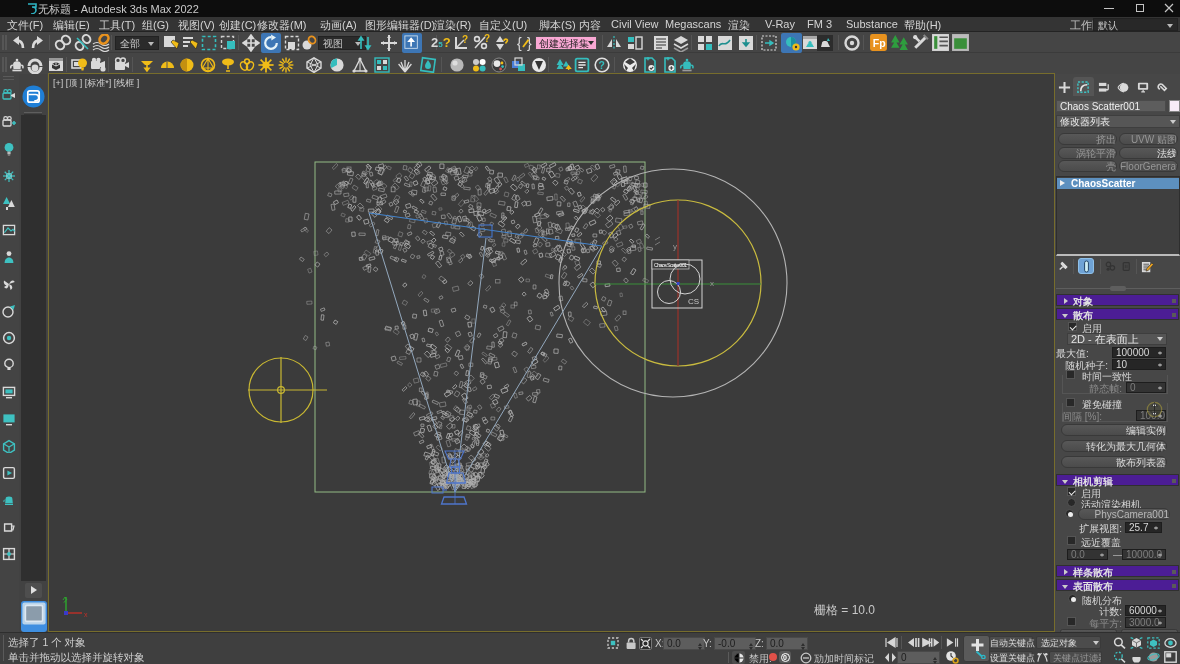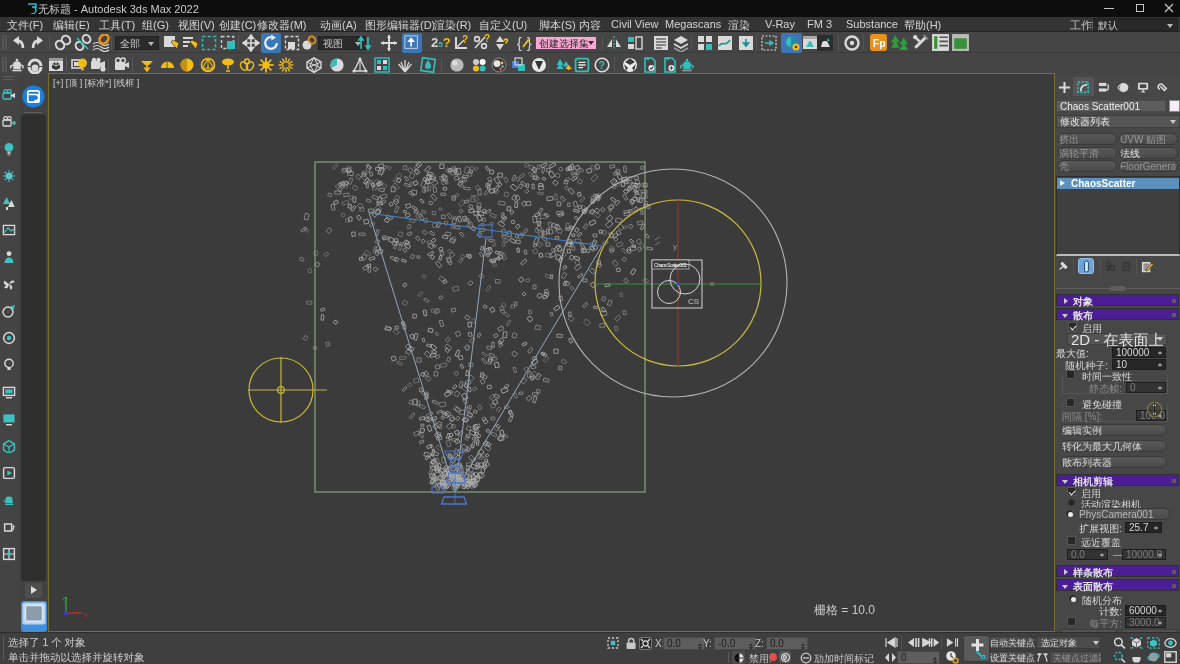--- a/index.html
+++ b/index.html
@@ -33,21 +33,21 @@
 .rp-roll i{position:absolute;left:5px;top:3px;width:0;height:0;border:3px solid transparent;font-style:normal}
 .rp-roll i.open{border-top:4px solid #cbcbcb;margin-top:2px}
 .rp-roll i.closed{border-left:4px solid #cbcbcb;margin-left:2px}
 .rp-roll u{position:absolute;right:2px;top:4px;width:4px;height:4px;background:#5a5a5a;text-decoration:none}
 .fld{position:absolute;background:#262626;border:1px solid #1d1d1d;color:#d8d8d8;font-size:10px;line-height:10px;padding:0 3px}
 .fld.off{color:#7d7d7d;background:#333}
 .spn{position:absolute;right:1px;top:1px;width:7px;height:100%;}
 .spn:before,.spn:after{content:"";position:absolute;left:1px;border:2.5px solid transparent}
 .spn:before{top:0px;border-bottom:3px solid #999}
 .spn:after{bottom:1px;border-top:3px solid #999}
-.btn{position:absolute;background:linear-gradient(#585858,#4b4b4b);border:1px solid #393939;border-radius:6px;color:#d8d8d8;font-size:10px;text-align:left}
+.btn{position:absolute;background:linear-gradient(#585858,#4b4b4b);border:1px solid #393939;border-radius:6px;color:#d8d8d8;font-size:10px;text-align:right}
 .btn.off{color:#969696}
 .cb{position:absolute;width:9px;height:9px;background:#282828;border:1px solid #555}
 .cb.on:after{content:"";position:absolute;left:1px;top:1.5px;width:5px;height:2.5px;border-left:1.6px solid #ececec;border-bottom:1.6px solid #ececec;transform:rotate(-45deg)}
 .rdo{position:absolute;width:9px;height:9px;border-radius:50%;background:#282828;border:1px solid #555}
 .rdo.on:after{content:"";position:absolute;left:2px;top:2px;width:5px;height:5px;border-radius:50%;background:#ededed}
 .lbl{position:absolute;white-space:nowrap;font-size:10px;color:#d6d6d6}
 .lbl.off{color:#8b8b8b}
 
 #sb{left:0;top:632px;width:1180px;height:32px;background:#3f3f3f;border-top:1px solid #2e2e2e;color:#cfcfcf;font-size:11px}
 .lfld{position:absolute;background:#5d5d5d;border:1px solid #494949;color:#1e1e1e;font-size:10px;line-height:11px;height:13px;padding:0 3px}
@@ -1724,21 +1724,21 @@
       <b>对象</b>
       <u></u>
     </div>
 <div class="rp-roll" style="top:308px">
       <i class="open"></i>
       <b>散布</b>
       <u></u>
     </div>
 <div class="cb on" style="left:1068px;top:322px"></div>
     <div class="lbl" style="left:1082px;top:322px">启用</div>
-<div class="abs" style="left:1067px;top:333px;width:100px;height:12px;background:#555;border:1px solid #3e3e3e;color:#e4e4e4;font-size:15px;line-height:11px;padding-left:3px">2D - 在表面上</div>
+<div class="abs" style="left:1067px;top:333px;width:100px;height:12px;background:#555;border:1px solid #3e3e3e;color:#e4e4e4;font-size:11px;line-height:11px;padding-left:3px">2D - 在表面上</div>
 <div class="abs" style="left:1157px;top:337px;width:0;height:0;border:3px solid transparent;border-top:4px solid #ccc"></div>
 <div class="lbl " style="left:1056px;top:347px;width:52px;">最大值:</div>
     <div class="fld" style="left:1112px;top:347px;width:54px;height:11px">100000<span class="spn"></span></div>
 <div class="lbl " style="left:1050px;top:359px;width:58px;text-align:right">随机种子:</div>
     <div class="fld" style="left:1112px;top:359px;width:54px;height:11px">10<span class="spn"></span></div>
 <div class="abs" style="left:1062px;top:375px;width:106px;height:19px;border:1px solid #555;border-top:none"></div>
 <div class="cb" style="left:1066px;top:370px"></div>
     <div class="lbl" style="left:1080px;top:370px;background:#474747;padding:0 2px">时间一致性</div>
 <div class="lbl off" style="left:1062px;top:382px;width:60px;text-align:right">静态帧:</div>
     <div class="fld off" style="left:1126px;top:382px;width:40px;height:11px">0<span class="spn"></span></div>

